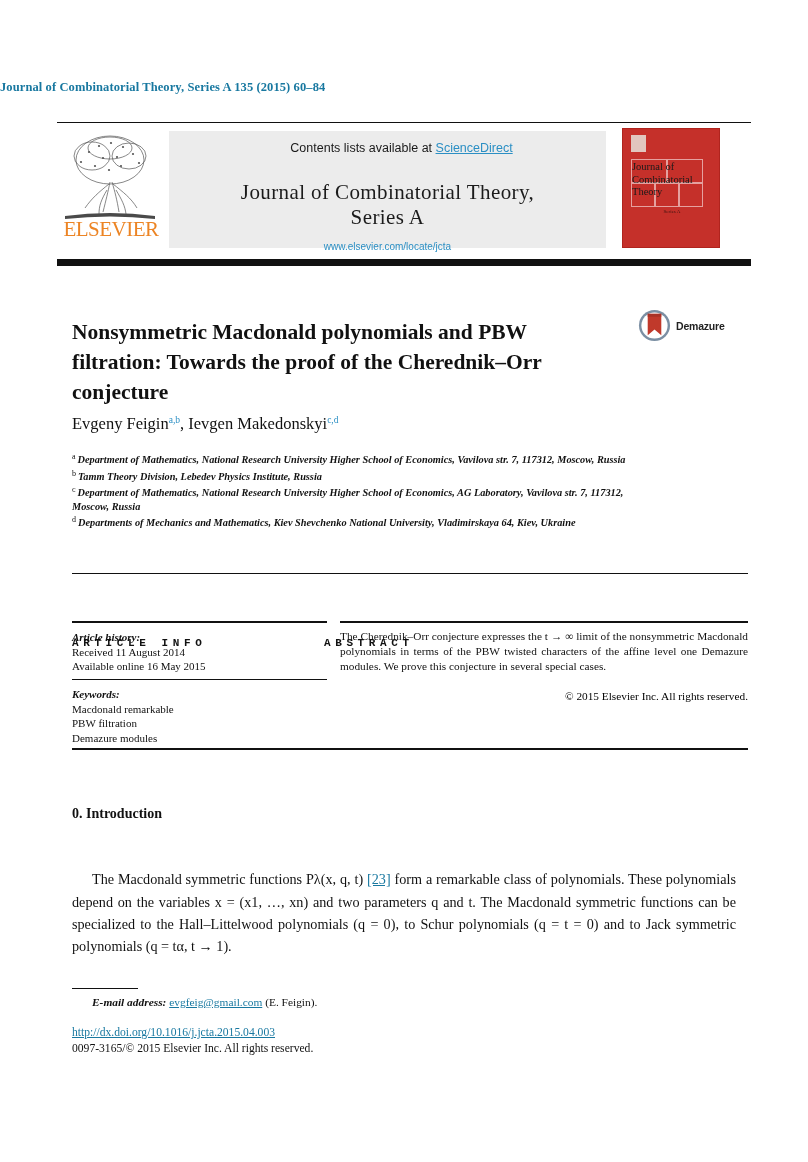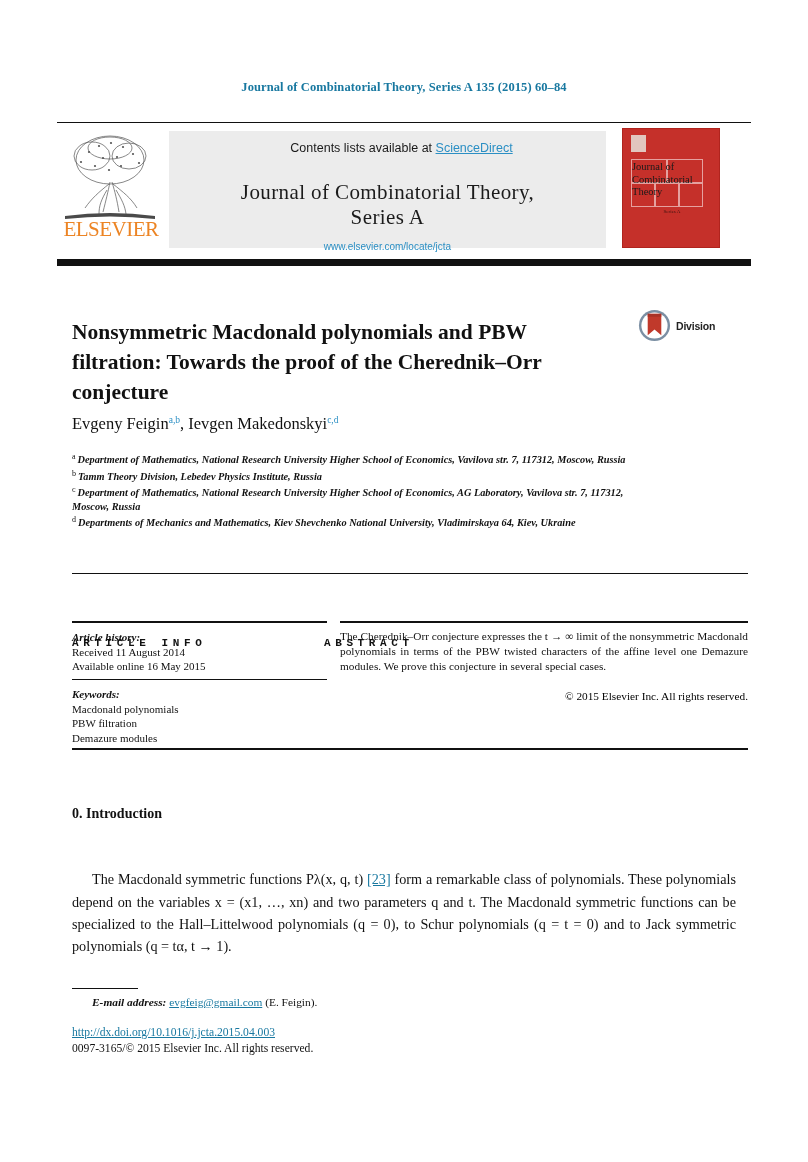--- a/index.html
+++ b/index.html
@@ -20,21 +20,20 @@
     left: 0; top: 0;
     width: 808px;
     height: 1162px;
   }
 
   
   .runhead {
     position: absolute;
     left: 0; top: 80px;
     width: 808px;
-    text-align: center;
     font-size: 12.5px;
     font-weight: bold;
     color: #1878a0;
     letter-spacing: .1px;
   }
 
   
   .masthead {
     position: absolute;
     left: 57px; top: 122px;
@@ -386,21 +385,21 @@
 
   <h1 class="title">Nonsymmetric Macdonald polynomials and PBW filtration: Towards the proof of the Cherednik–Orr conjecture</h1>
 
   <div class="crossmark">
     <svg class="cm-logo" viewBox="0 0 34 34">
       <circle cx="17" cy="17" r="16" fill="#7b8fa3"></circle>
       <circle cx="17" cy="17" r="13.5" fill="#ffffff"></circle>
       <path d="M10 5 L24 5 L24 27 L17 21 L10 27 Z" fill="#c0392b"></path>
       <path d="M10 5 L24 5 L24 8 L10 8 Z" fill="#a93226"></path>
     </svg>
-    <div class="cm-word">Division</div>
+    <div class="cm-word">Demazure</div>
   </div>
 
   <div class="authors">
     <span>Evgeny Feigin</span><sup>a,b</sup><span>, </span><span>Ievgen Makedonskyi</span><sup>c,d</sup>
   </div>
 
   <div class="affils">
     <div><span class="mk">a</span><span>Department of Mathematics, National Research University Higher School of Economics, Vavilova str. 7, 117312, Moscow, Russia</span></div>
     <div><span class="mk">b</span><span>Tamm Theory Division, Lebedev Physics Institute, Russia</span></div>
     <div><span class="mk">c</span><span>Department of Mathematics, National Research University Higher School of Economics, AG Laboratory, Vavilova str. 7, 117312, Moscow, Russia</span></div>
@@ -418,21 +417,21 @@
   <div class="infoblock" style="top:630px;">
     <div class="lbl">Article history:</div>
     <div>Received 11 August 2014</div>
     <div>Available online 16 May 2015</div>
   </div>
 
   <div class="rule-full" style="left:72px; top:679px; width:255px;"></div>
 
   <div class="infoblock" style="top:687px;">
     <div class="lbl">Keywords:</div>
-    <div>Macdonald polynomials</div>
+    <div>Macdonald remarkable</div>
     <div>PBW filtration</div>
     <div>Demazure modules</div>
   </div>
 
   <div class="abstract">The Cherednik–Orr conjecture expresses the t → ∞ limit of the nonsymmetric Macdonald polynomials in terms of the PBW twisted characters of the affine level one Demazure modules. We prove this conjecture in several special cases.</div>
   <div class="copyright">© 2015 Elsevier Inc. All rights reserved.</div>
 
   <div class="rule-full" style="left:72px; top:748px; width:676px; height:2px;"></div>
 
   <div class="sec-title">

